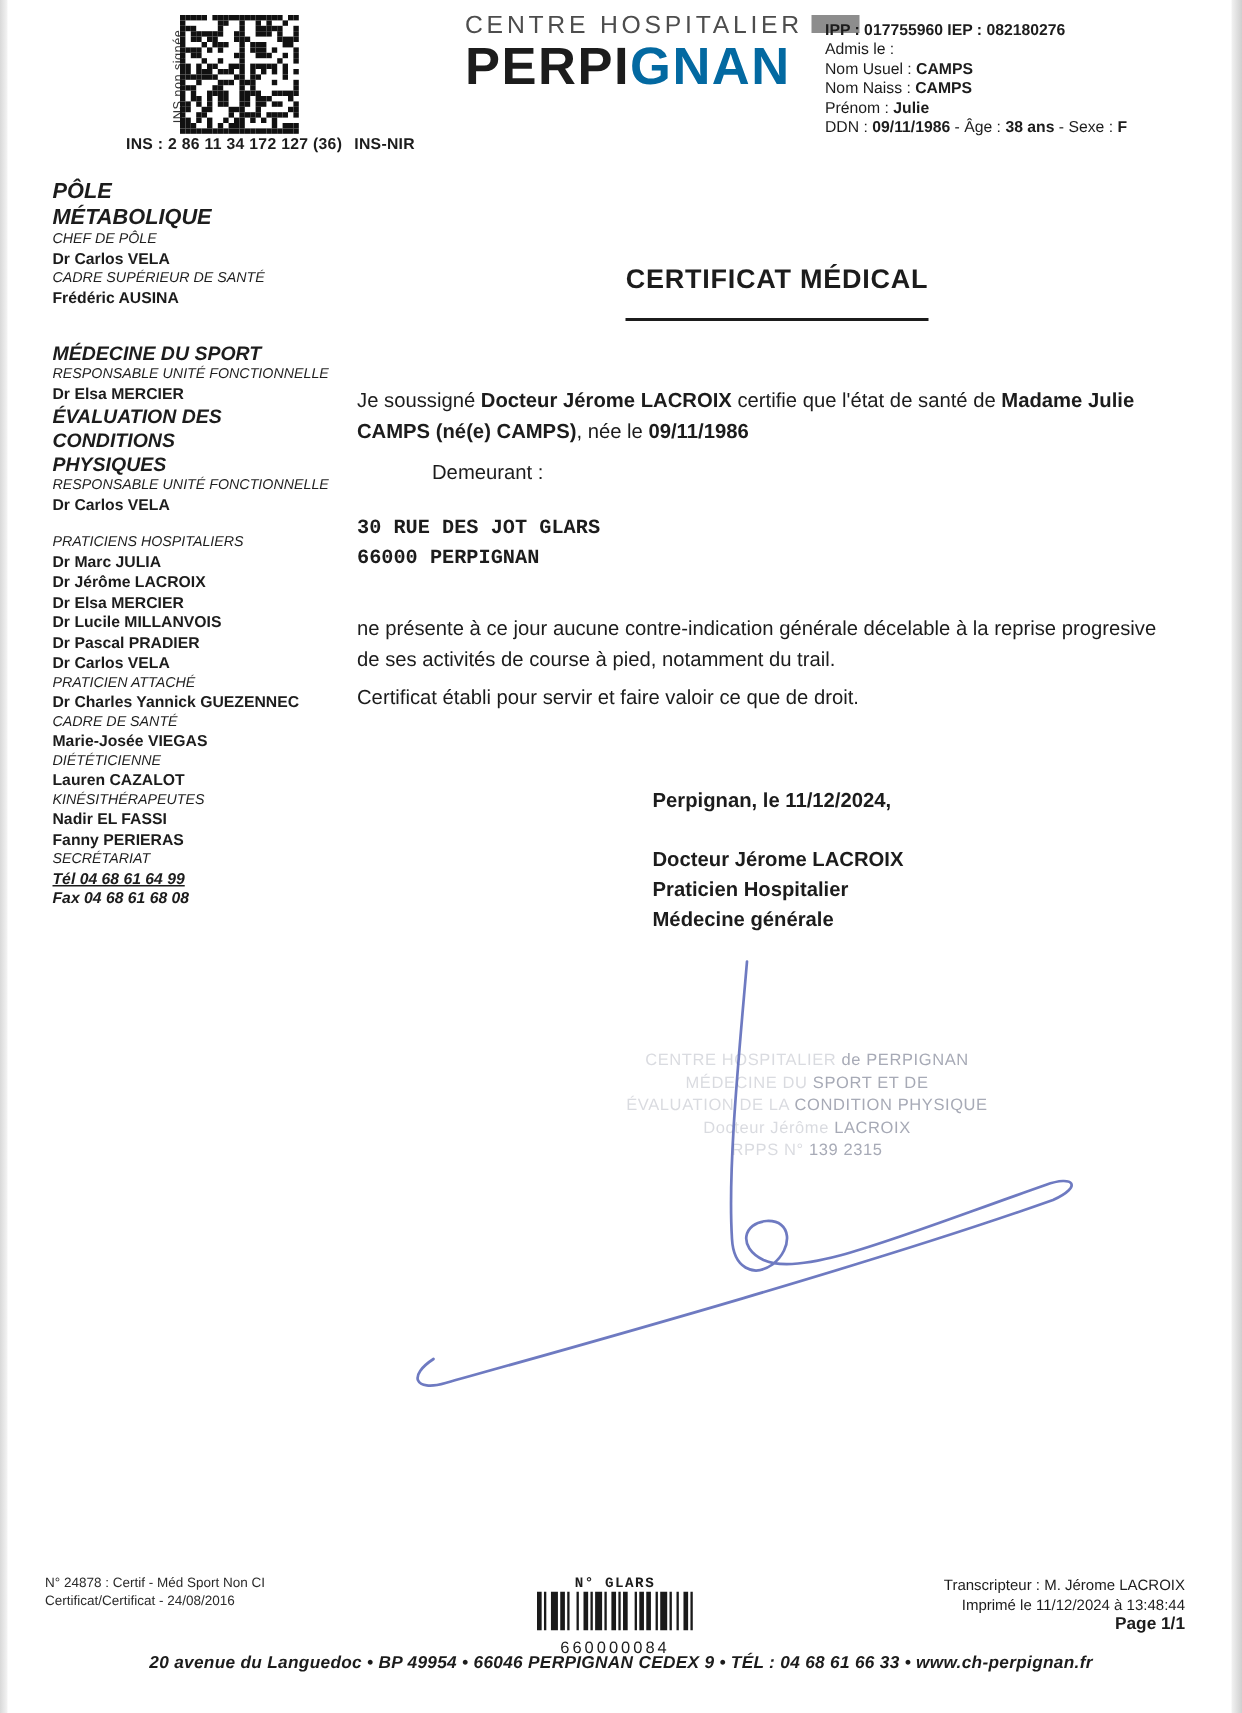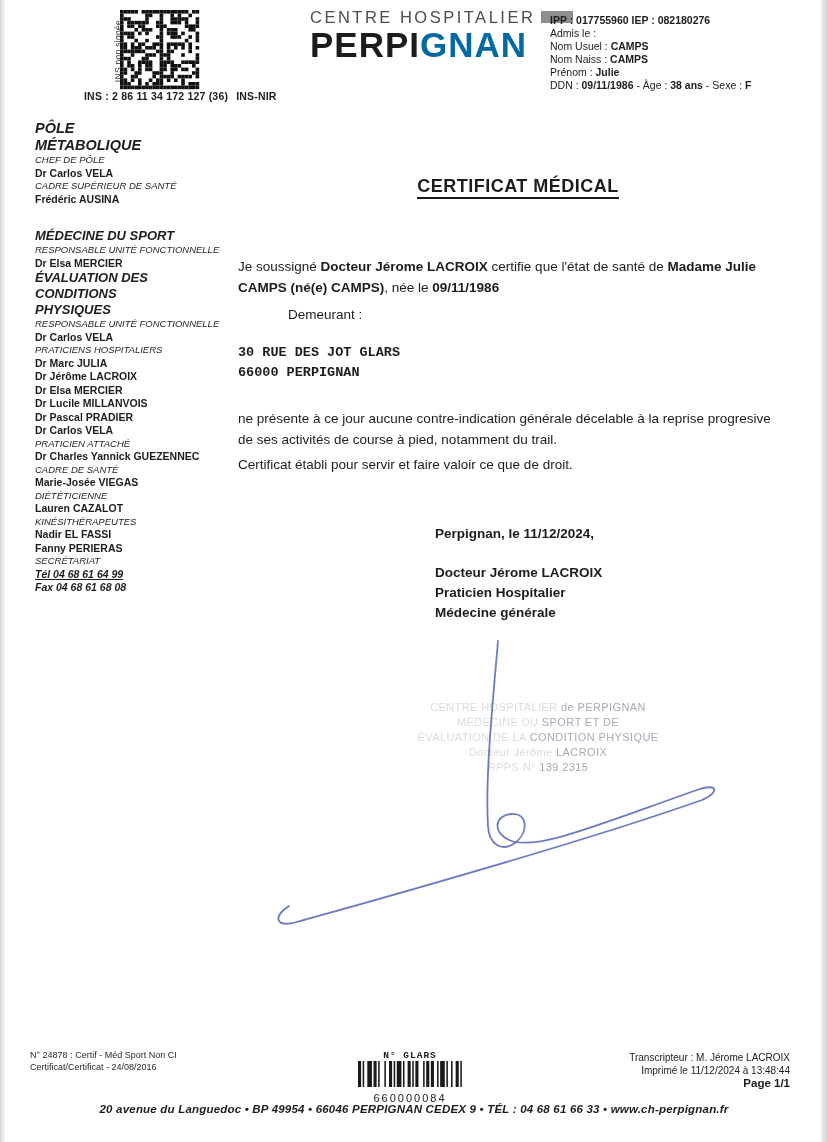--- a/index.html
+++ b/index.html
@@ -33,27 +33,27 @@
   .patient .b { font-weight:bold; }
 
   
   .sidebar { position:absolute; left:35px; top:120px; width:195px; }
   .sb-h1 { font-size:14.5px; font-weight:bold; font-style:italic; line-height:17px; }
   .sb-h2 { font-size:13px;  font-weight:bold; font-style:italic; line-height:16px; }
   .sb-role { font-size:9.5px; font-style:italic; line-height:12.5px; color:#1e1e1e; }
   .sb-name { font-size:10.5px; font-weight:bold; line-height:13.5px; }
   .sb-tel  { font-size:10.5px; font-weight:bold; font-style:italic; line-height:13.5px;text-decoration:underline; }
   .sb-fax  { font-size:10.5px; font-style:italic; font-weight:600; line-height:13.5px; }
-  .gap-lg { margin-top:22px; } .gap-md { }
+  .gap-lg { margin-top:22px; } .gap-md { margin-top:12px; }
 
   
   .main { position:absolute; left:238px; top:160px; width:560px; font-size:13.5px; }
   .title { position:absolute; left:0; top:16px; width:100%; text-align:center;
     font-size:18px; font-weight:bold; letter-spacing:.5px; }
-  .title span { border-bottom:2px solid #1c1c1c; padding-bottom:1px; }
+  .title span { border-bottom:2px solid #1c1c1c; padding-bottom:16px; }
   .p1 { position:absolute; left:0; top:96px; width:560px; line-height:21px; }
   .p1 .b { font-weight:bold; }
   .demeurant { position:absolute; left:50px; top:147px; }
   .addr { position:absolute; left:0; top:183px; font-weight:bold; line-height:20px;font-family:Liberation Mono, monospace; }
   .p2 { position:absolute; left:0; top:248px; width:545px; line-height:21px; }
   .p3 { position:absolute; left:0; top:297px; width:545px; }
   .place-date { position:absolute; left:197px; top:366px; font-weight:bold; }
   .signer { position:absolute; left:197px; top:403px; font-weight:bold; line-height:20px; }
 
   

